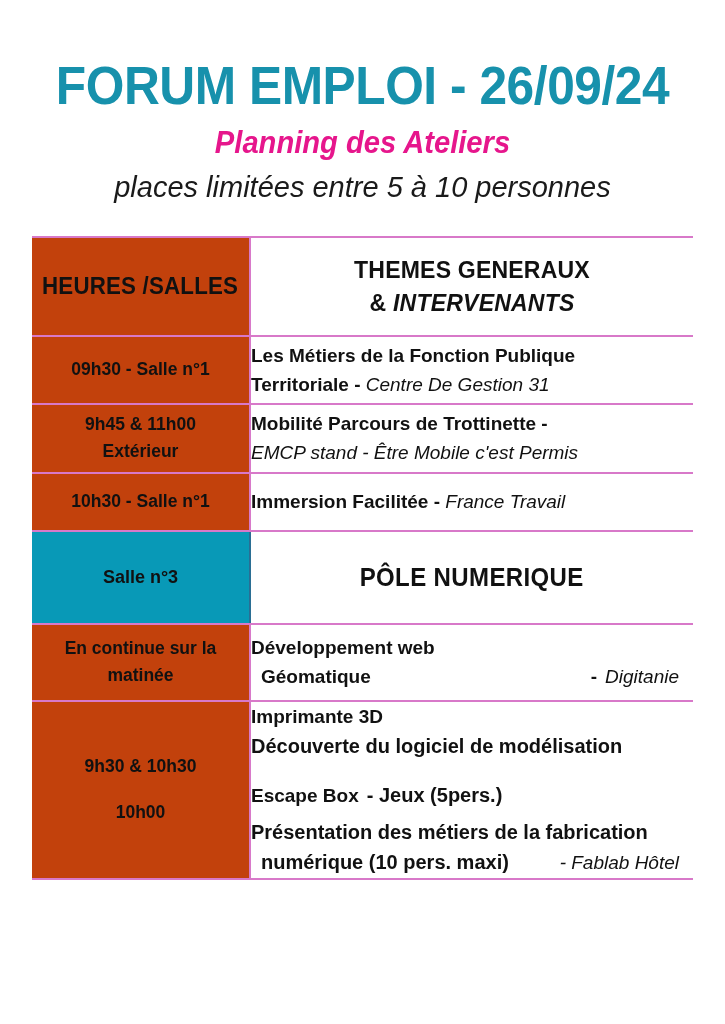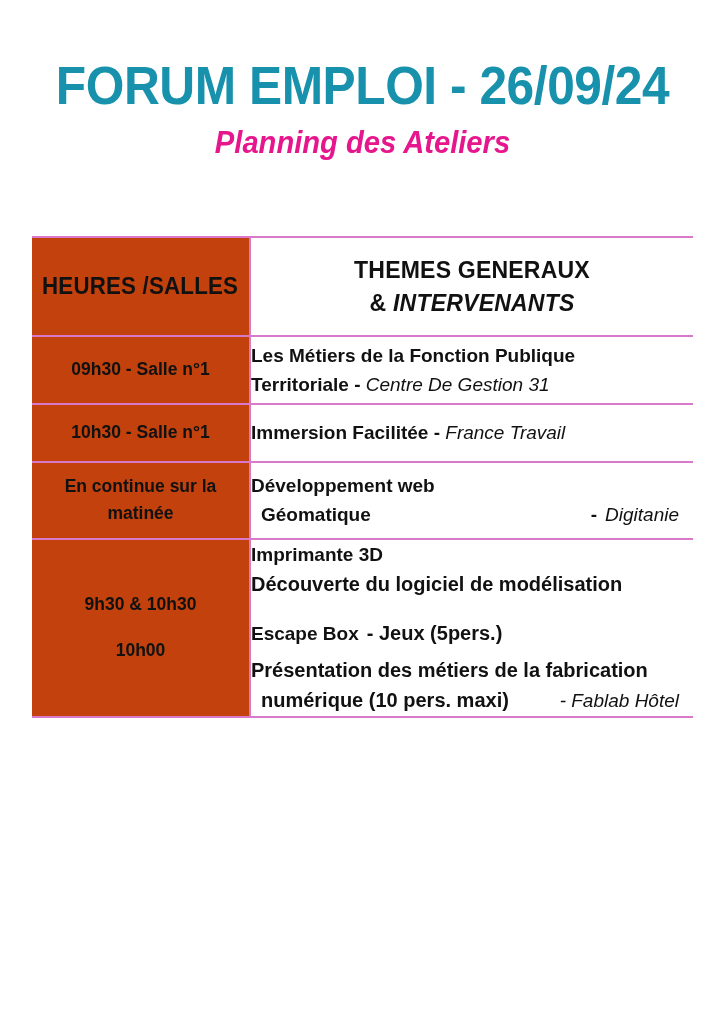--- a/index.html
+++ b/index.html
@@ -170,20 +170,21 @@
 
   .sm { font-size: 20px; }
   .lead { font-size: 19px; }
 </style>
 </head>
 <body>
 
 <div class="poster-header">
   <div class="title-main">FORUM EMPLOI - 26/09/24</div>
   <div class="title-sub">Planning des Ateliers</div>
+  <div class="title-note">places limitées entre 5 à 10 personnes</div>
 </div>
 
 <div class="schedule-wrap">
 <table class="schedule">
   <colgroup>
         <col class="c-time">
         <col class="c-theme">
       </colgroup>
   <tbody>
 
@@ -197,29 +198,45 @@
     </tr>
 
     <tr>
       <td class="cell-time h-r1">09h30 - Salle n°1</td>
       <td class="cell-theme h-r1">
         <span class="line b lead">Les Métiers de la Fonction Publique</span>
         <span class="line lead"><span class="b">Territoriale -</span><span class="i"> Centre De Gestion 31</span></span>
       </td>
     </tr>
 
+    <tr>
+      <td class="cell-time h-r2">
+        <span class="line">9h45 &amp; 11h00</span>
+        <span class="line">Extérieur</span>
+      </td>
+      <td class="cell-theme h-r2">
+        <span class="line b lead">Mobilité Parcours de Trottinette -</span>
+        <span class="line i lead">EMCP stand - Être Mobile c'est Permis</span>
+      </td>
+    </tr>
 
 
     <tr>
       <td class="cell-time h-r4">10h30 - Salle n°1</td>
       <td class="cell-theme h-r4">
         <span class="line lead"><span class="b">Immersion Facilitée -</span><span class="i"> France Travail</span></span>
       </td>
     </tr>
 
+    <tr class="row-pole">
+      <td class="cell-time">Salle n°3</td>
+      <td class="cell-theme">
+        <span class="pole-label">PÔLE NUMERIQUE</span>
+      </td>
+    </tr>
 
     <tr>
       <td class="cell-time h-r5">
         <span class="line">En continue sur la</span>
         <span class="line">matinée</span>
       </td>
       <td class="cell-theme h-r5">
         <span class="line b lead">Développement web</span>
         <span class="line split">
           <span class="b lead">Géomatique</span>

